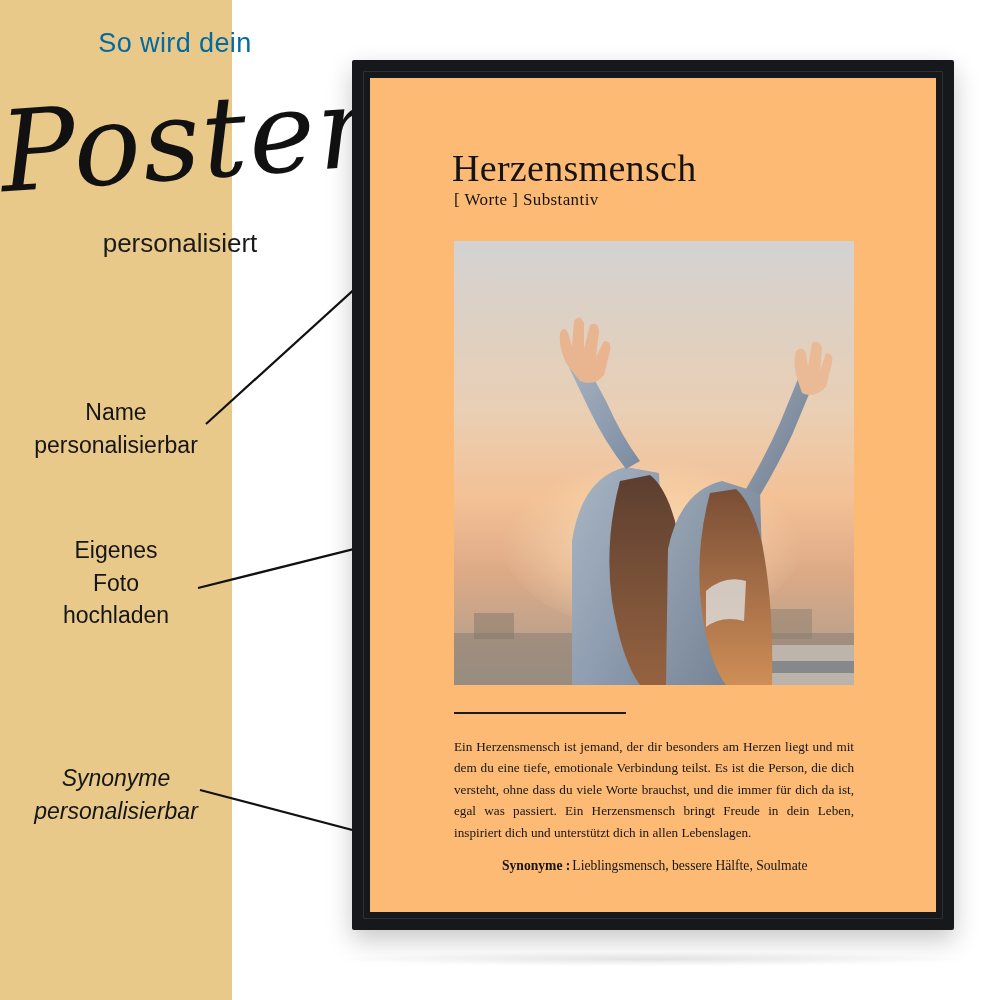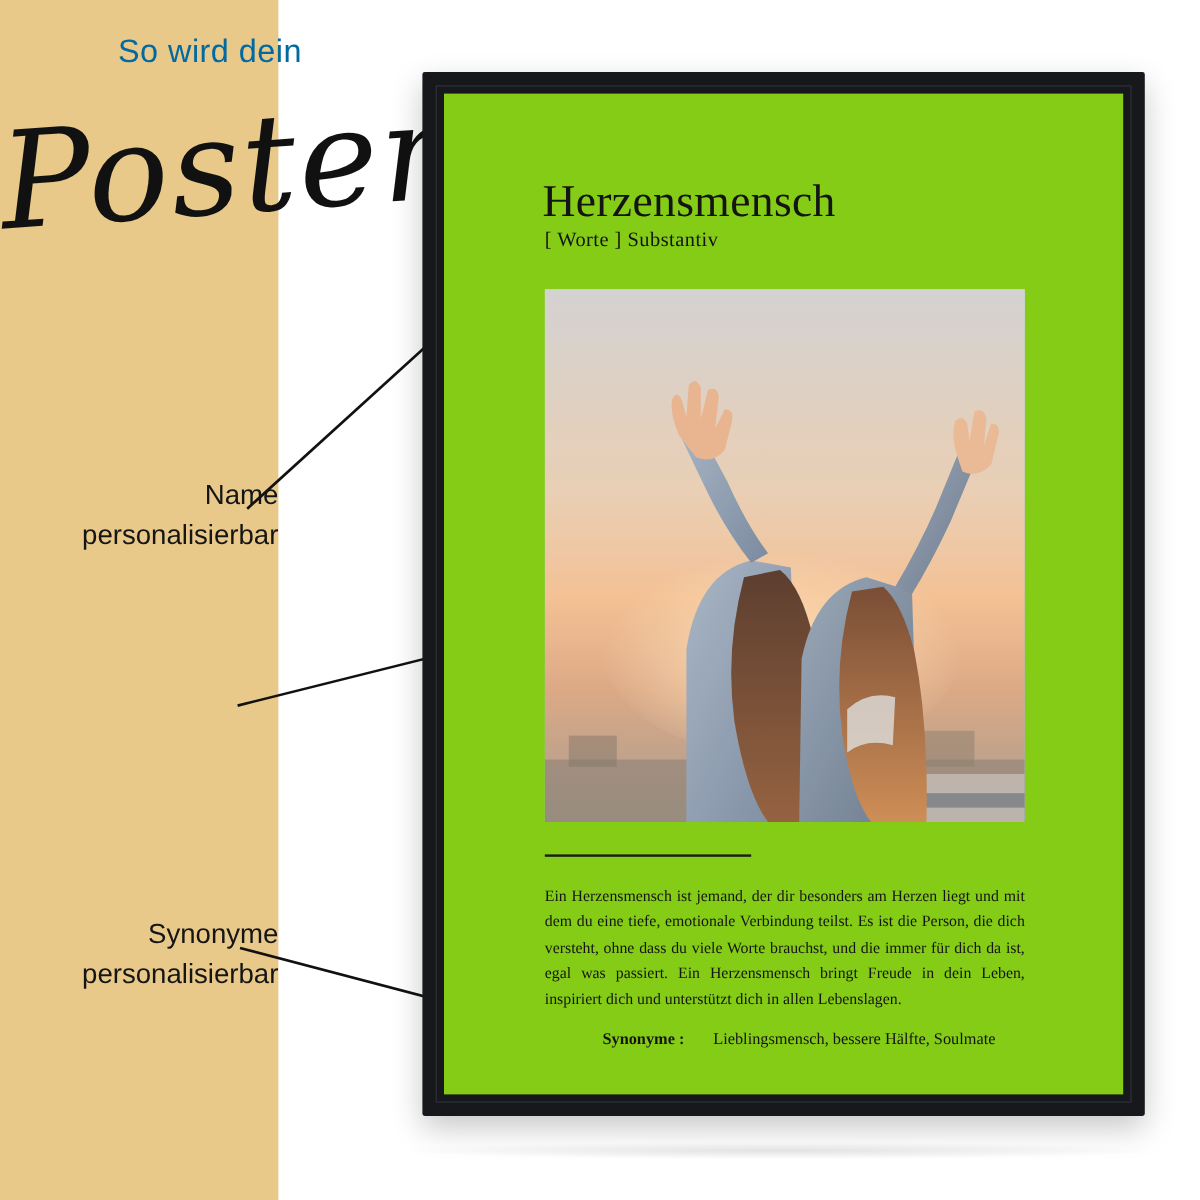--- a/index.html
+++ b/index.html
@@ -59,28 +59,28 @@
     left: 0;
     top: 228px;
     width: 360px;
     text-align: center;
     font-size: 26px;
     color: #1a1a1a;
   }
   .annot {
     position: absolute;
     width: 232px;
-    text-align: right;
+    text-align: center;
     font-size: 23px;
     line-height: 1.42;
     color: #151515;
   }
   .annot.a1 { left: 0; top: 396px; }
   .annot.a2 { left: 0; top: 534px; }
-  .annot.a3 { left: 0; top: 762px; }
+  .annot.a3 { left: 0; top: 762px; font-style: italic; }
 
   
   .lines {
     position: absolute;
     left: 0; top: 0;
     width: 1000px; height: 1000px;
     pointer-events: none;
   }
 
   
@@ -100,21 +100,21 @@
     right: 11px; bottom: 11px;
     border: 1px solid #2d3137;
     border-radius: 1px;
   }
   .mat {
     position: absolute;
     left: 18px;
     top: 18px;
     width: 566px;
     height: 834px;
-    background: #84cc16;
+    background: #fdba74;
   }
   .poster {
     position: absolute;
     left: 0; top: 0;
     width: 566px;
     height: 834px;
     padding: 0;
   }
   .poster-title {
     position: absolute;
@@ -166,47 +166,53 @@
   .syn-row {
     position: absolute;
     left: 84px;
     top: 780px;
     width: 410px;
     font-family: "Liberation Serif", serif;
     font-size: 13.6px;
     color: #151515;
   }
   .syn-label { font-weight: bold; margin-left: 48px; }
-  .syn-val { margin-left: 24px; }
+  .syn-val { margin-left: 2px; }
 
   
   .floor-shadow {
     position: absolute;
     left: 330px;
     top: 952px;
     width: 640px;
     height: 14px;
     background: radial-gradient(ellipse at center, rgba(0,0,0,.10), rgba(0,0,0,0) 70%);
   }
 </style>
 </head>
 <body>
 
 <div id="stage">
 
   <div class="beige-panel"></div>
 
   <div class="head-line1">So wird dein</div>
   <div class="head-script">Poster</div>
+  <div class="head-line3">personalisiert</div>
 
   <div class="annot a1">
     <div>Name</div>
     <div>personalisierbar</div>
   </div>
 
+  <div class="annot a2">
+    <div>Eigenes</div>
+    <div>Foto</div>
+    <div>hochladen</div>
+  </div>
 
   <div class="annot a3">
     <div>Synonyme</div>
     <div>personalisierbar</div>
   </div>
 
   <svg class="lines" viewBox="0 0 1000 1000">
     <line x1="206" y1="424" x2="468" y2="186" stroke="#111111" stroke-width="2.2"></line>
     <line x1="198" y1="588" x2="470" y2="520" stroke="#111111" stroke-width="2.2"></line>
     <line x1="200" y1="790" x2="436" y2="852" stroke="#111111" stroke-width="2.2"></line>

